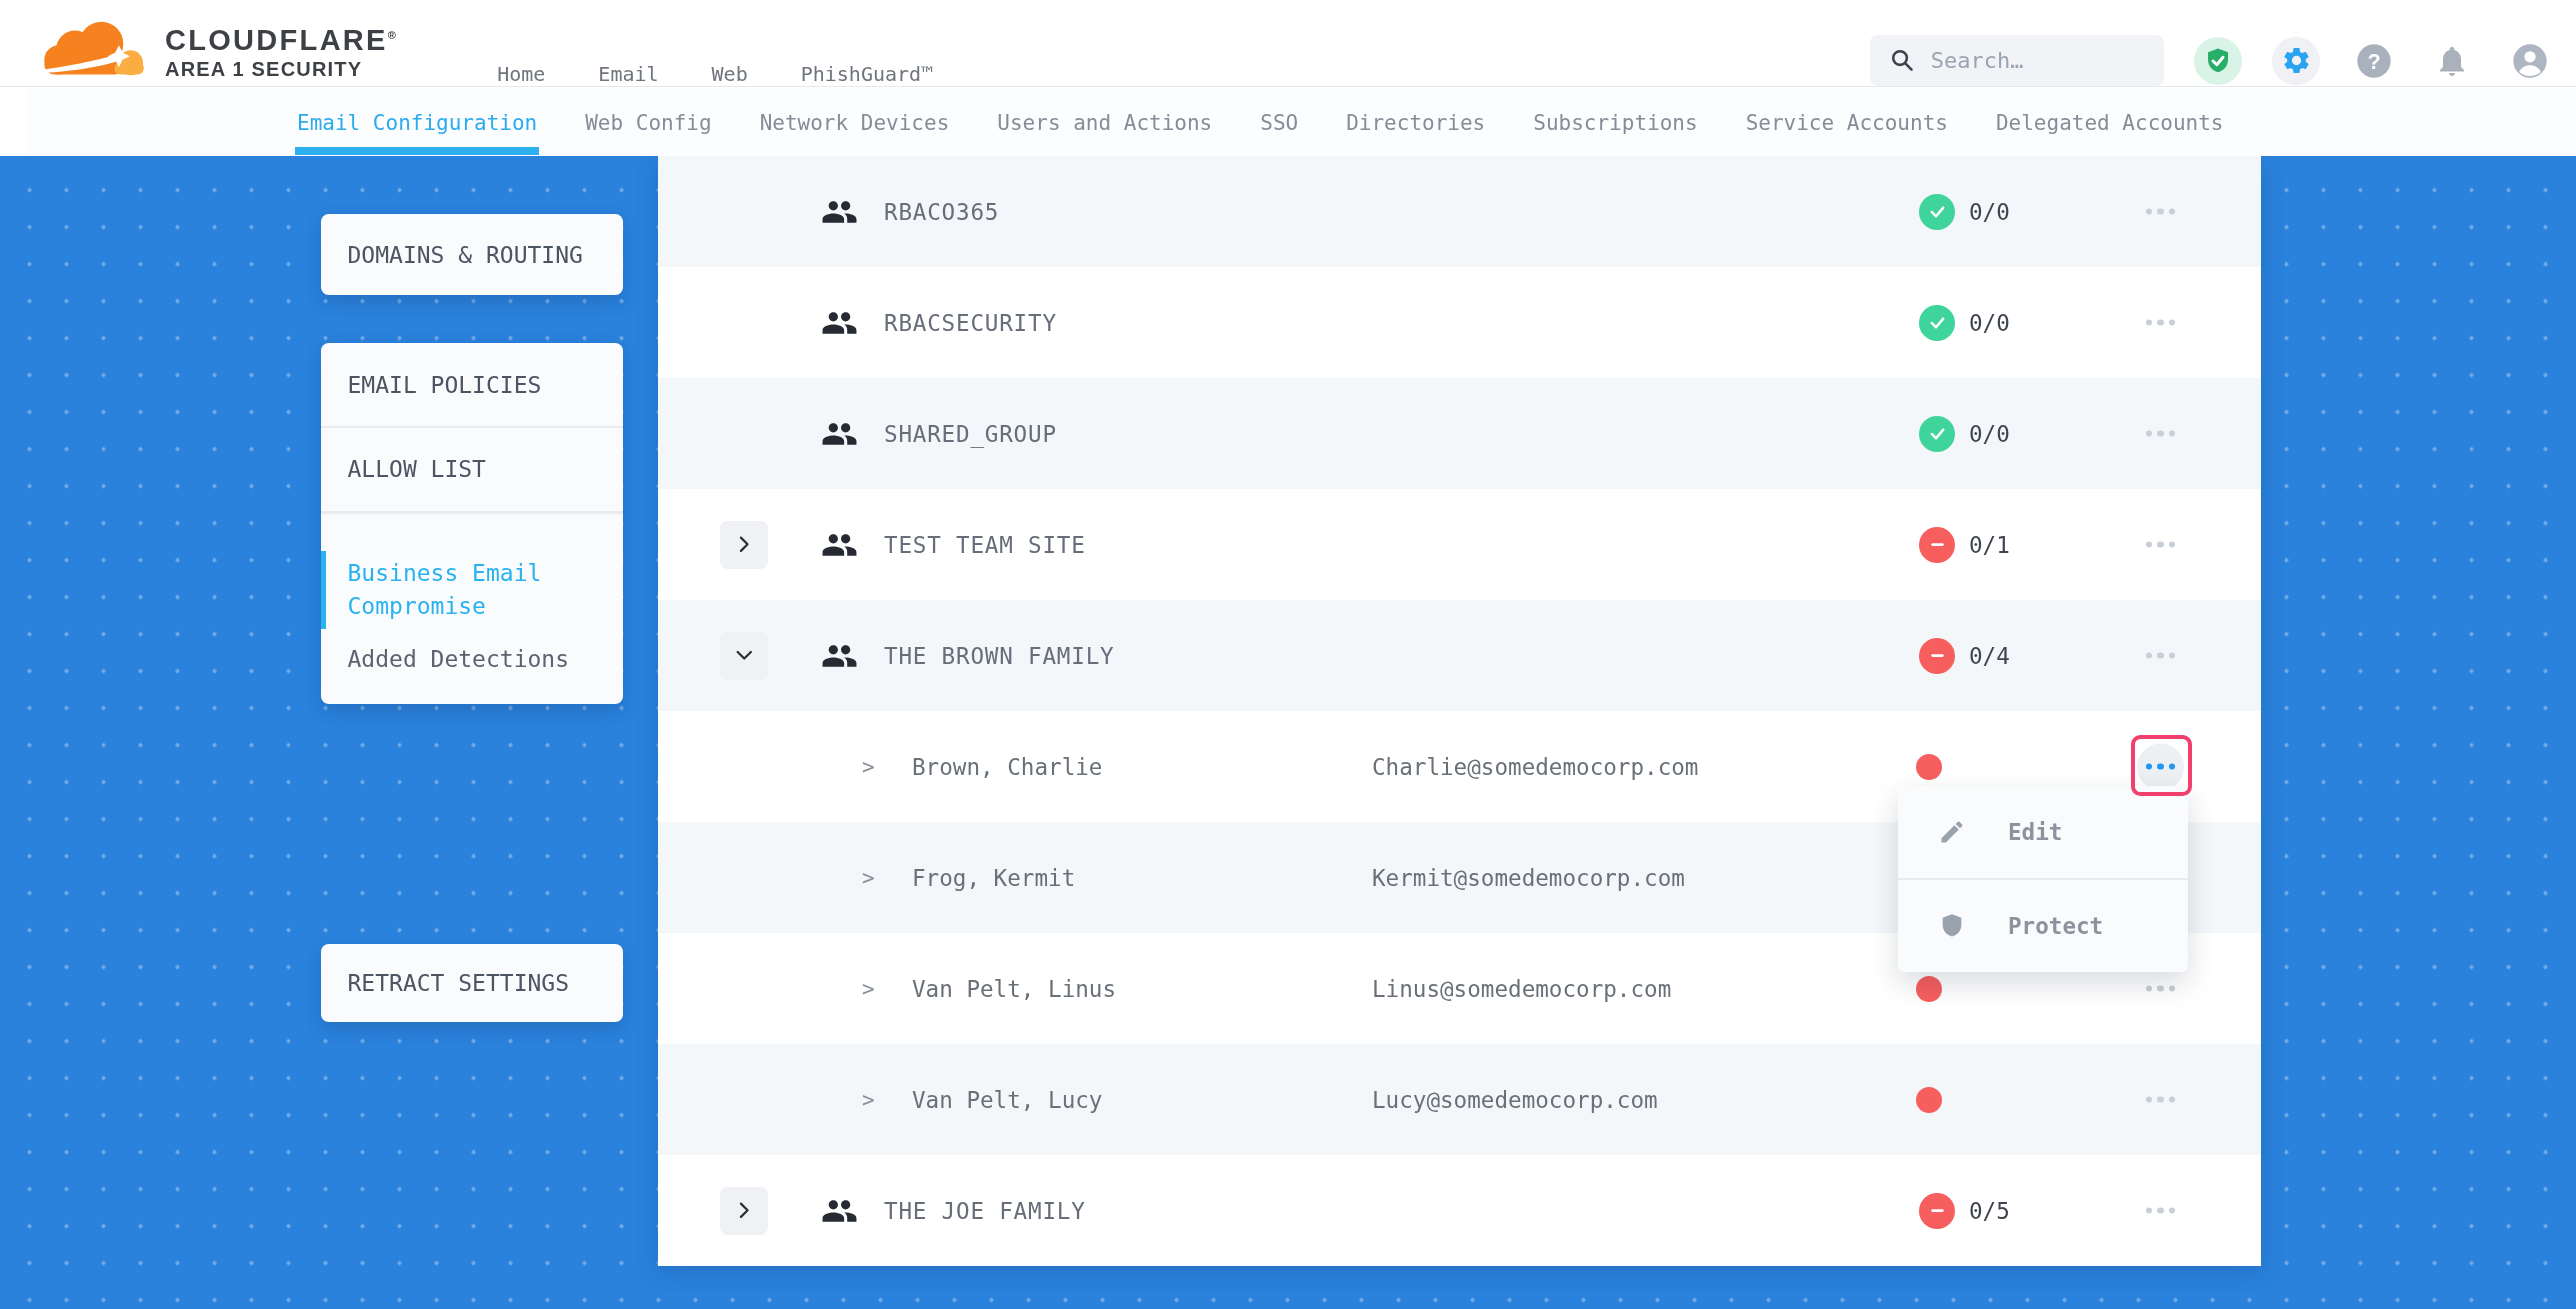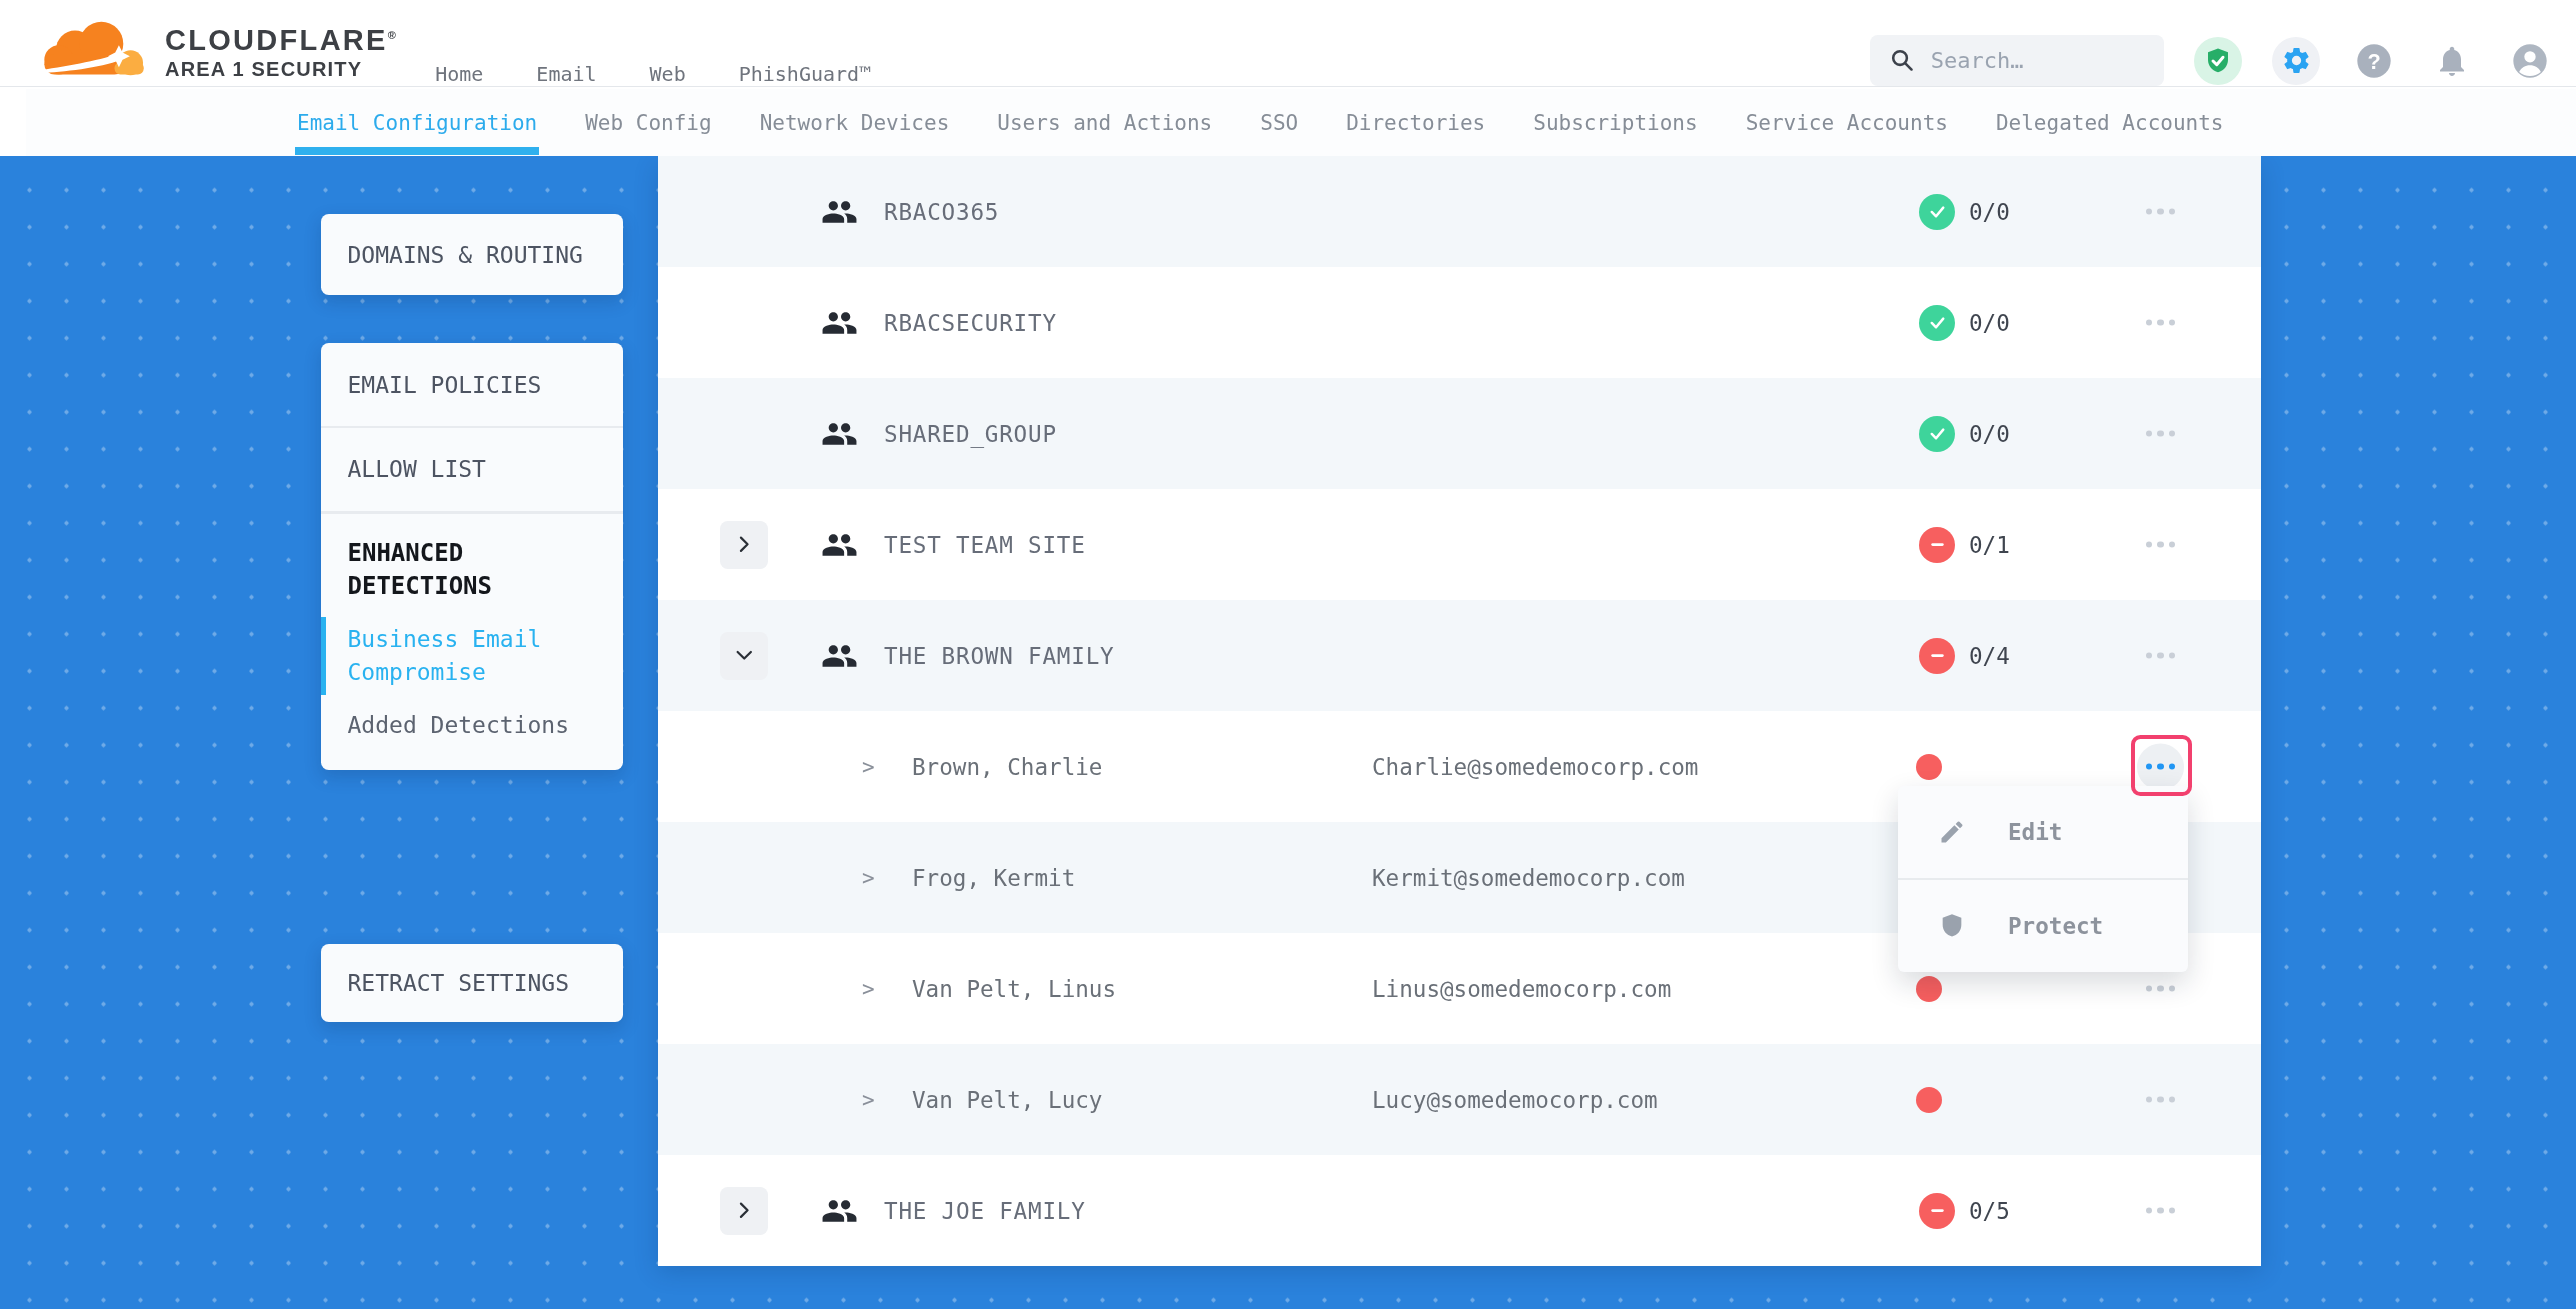--- a/index.html
+++ b/index.html
@@ -14,21 +14,21 @@
   .header {
     position: absolute; top: 0; left: 0; width: 2576px; height: 87px;
     background: #ffffff; border-bottom: 1.6px solid #e4e7eb;
     display: flex; align-items: flex-end; padding: 0 22px 0 37px; z-index: 20;
   }
   .logo-wrap { display: flex; align-items: center; gap: 11px; }
   .logo-text { display: flex; flex-direction: column; line-height: 1.05; font-family: "Liberation Sans", sans-serif; }
   .logo-brand { font-size: 29px; font-weight: bold; color: #3d4045; letter-spacing: 2.3px; }
   .logo-brand sup { font-size: 11px; }
   .logo-sub { font-size: 20px; font-weight: bold; color: #3d4045; letter-spacing: 1.2px; margin-top: 3.1px; }
-  .main-nav { display: flex; gap: 53px; margin-left: 37px; }
+  .main-nav { display: flex; gap: 53px; margin-left: 99px; }
   .nav-link { font-size: 20px; color: #6f747d; cursor: pointer; text-decoration: none; }
   .header-right { margin-left: auto; display: flex; align-items: center; gap: 30px; }
   .search-pill {
     width: 294px; height: 51px; background: #f1f3f6; border-radius: 7.8px;
     display: flex; align-items: center; gap: 15.6px; padding: 0 18.7px;
   }
   .search-pill input {
     border: none; outline: none; background: transparent; width: 202px;
     font-family: inherit; font-size: 22px; color: #4a5058;
   }
@@ -203,21 +203,20 @@
 
   <div class="side-card" id="card-policies">
     <div id="policy-items">
         <div class="pol-item">EMAIL POLICIES</div>
         <div class="pol-divider"></div>
         <div class="pol-item">ALLOW LIST</div>
         <div class="pol-divider"></div>
         <div class="pol-divider"></div>
       </div>
     <div class="enh-section">
-      <div class="enh-title">ENHANCED DETECTIONS</div>
       <div id="enh-items">
           <div class="enh-sub active"><span class="active-bar"></span>Business Email Compromise</div>
           <div class="enh-sub plain">Added Detections</div>
         </div>
     </div>
   </div>
 
   <div class="side-card card-single" id="card-retract">
     <span>RETRACT SETTINGS</span>
   </div>

